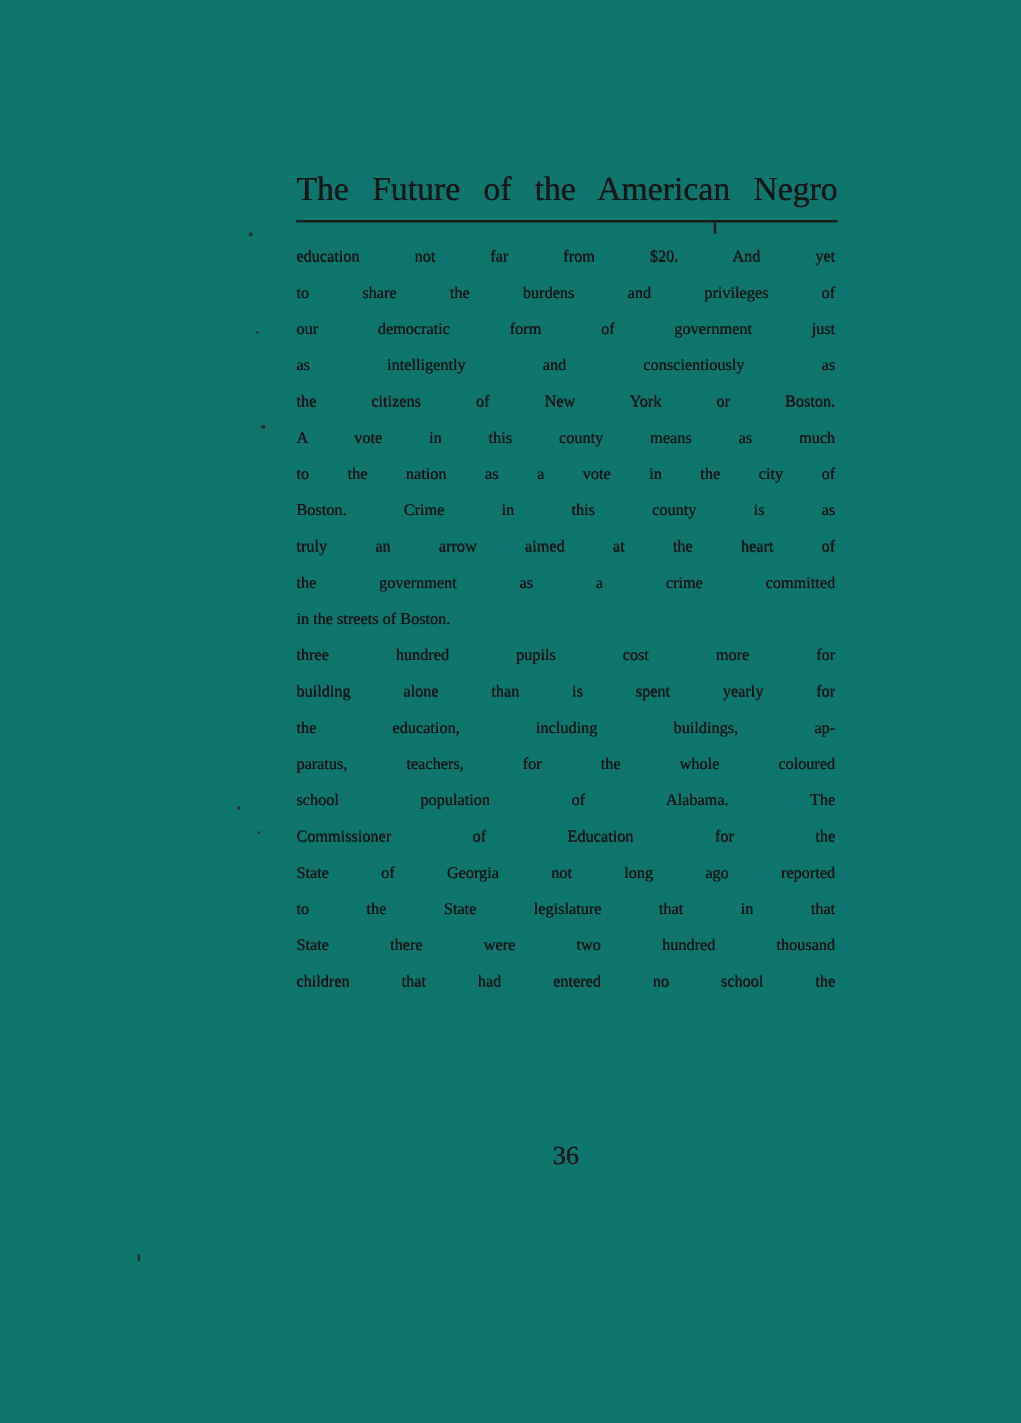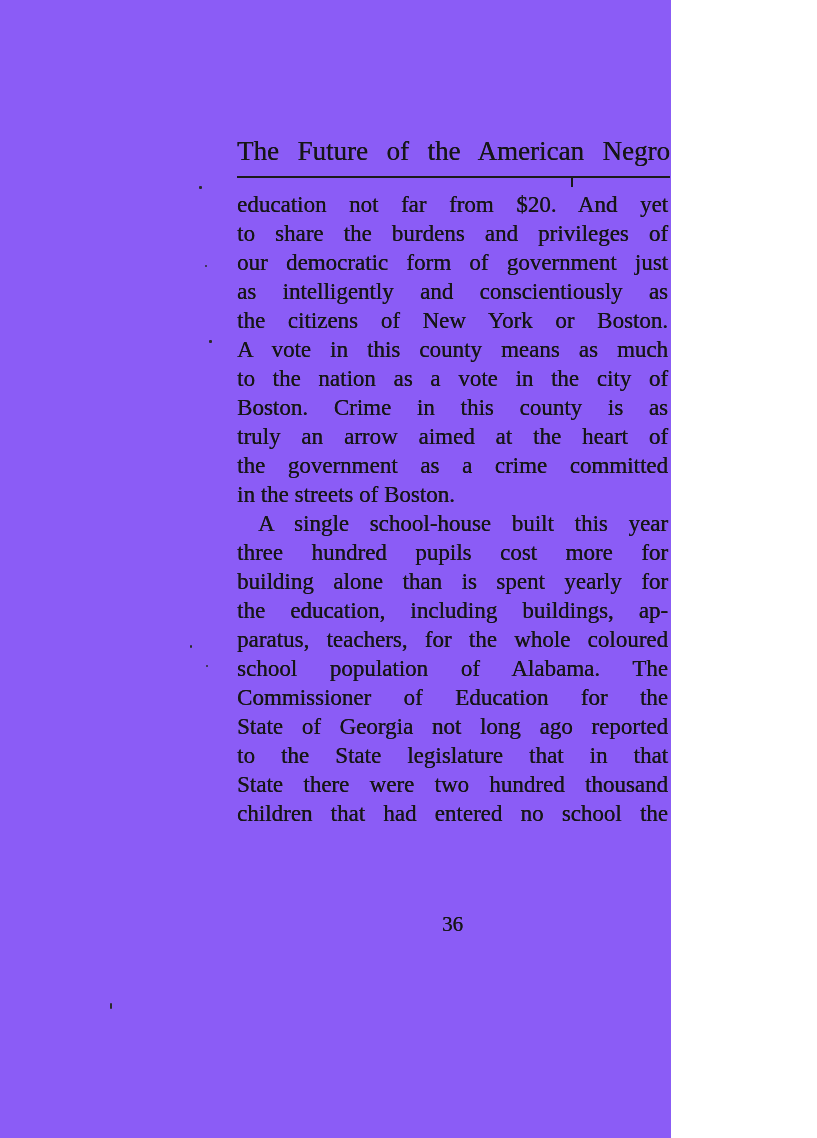--- a/index.html
+++ b/index.html
@@ -1,20 +1,20 @@
 <!DOCTYPE html>
 <html><head>
 <meta charset="utf-8">
 <style>
   html, body { margin: 0; padding: 0; }
   .page {
     position: relative;
-    width: 671px;
+    width: 817px;
     height: 1138px;
-    background: #8b5cf6;
+    background: #0f766e;
     overflow: hidden;
     font-family: "Liberation Serif", "DejaVu Serif", serif;
     color: #161616;
   }
   .title {
     position: absolute;
     left: 237px;
     top: 137px;
     width: 433px;
     height: 30px;
@@ -38,21 +38,21 @@
     top: 178px;
     width: 2px;
     height: 9px;
     background: #1a1a1a;
   }
   .body-col {
     position: absolute;
     left: 237px;
     top: 190px;
     width: 431px;
-    font-size: 23px;
+    font-size: 13px;
     line-height: 29px;
     text-shadow: 0.3px 0.3px 0 currentColor;
   }
   .paragraph { margin: 0; }
   .line {
     height: 29px;
     text-align: left;
   }
   .line.just {
     text-align: justify;
@@ -92,21 +92,20 @@
         <div class="line just">as intelligently and conscientiously as</div>
         <div class="line just">the citizens of New York or Boston.</div>
         <div class="line just">A vote in this county means as much</div>
         <div class="line just">to the nation as a vote in the city of</div>
         <div class="line just">Boston.  Crime in this county is as</div>
         <div class="line just">truly an arrow aimed at the heart of</div>
         <div class="line just">the government as a crime committed</div>
         <div class="line">in the streets of Boston.</div>
       </div>
       <div class="paragraph">
-        <div class="line just indent">A single school-house built this year</div>
         <div class="line just">three hundred pupils cost more for</div>
         <div class="line just">building alone than is spent yearly for</div>
         <div class="line just">the education, including buildings, ap-</div>
         <div class="line just">paratus, teachers, for the whole coloured</div>
         <div class="line just">school population of Alabama.  The</div>
         <div class="line just">Commissioner of Education for the</div>
         <div class="line just">State of Georgia not long ago reported</div>
         <div class="line just">to the State legislature that in that</div>
         <div class="line just">State there were two hundred thousand</div>
         <div class="line just">children that had entered no school the</div>

